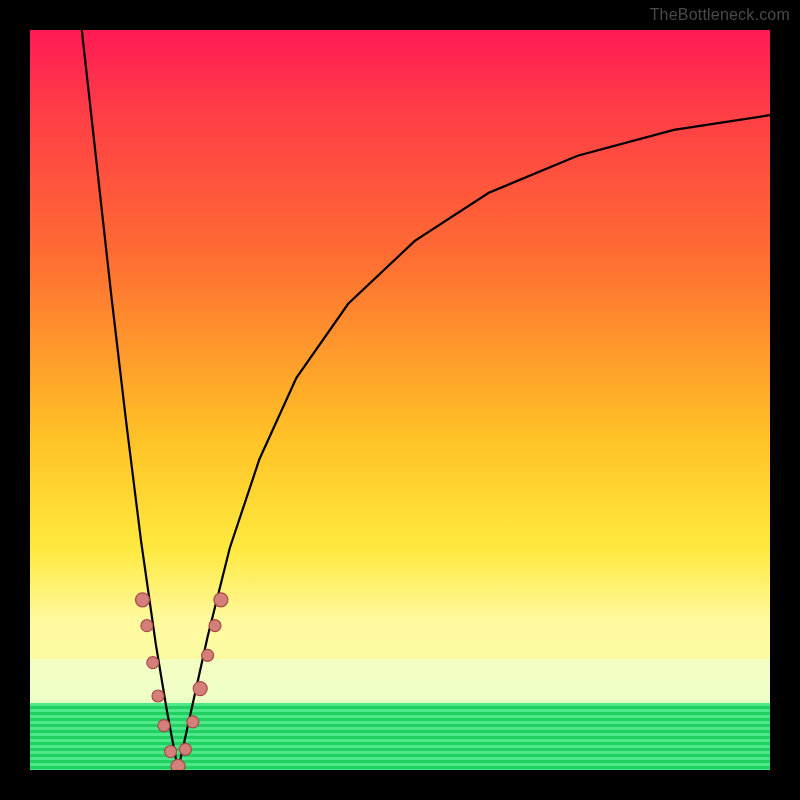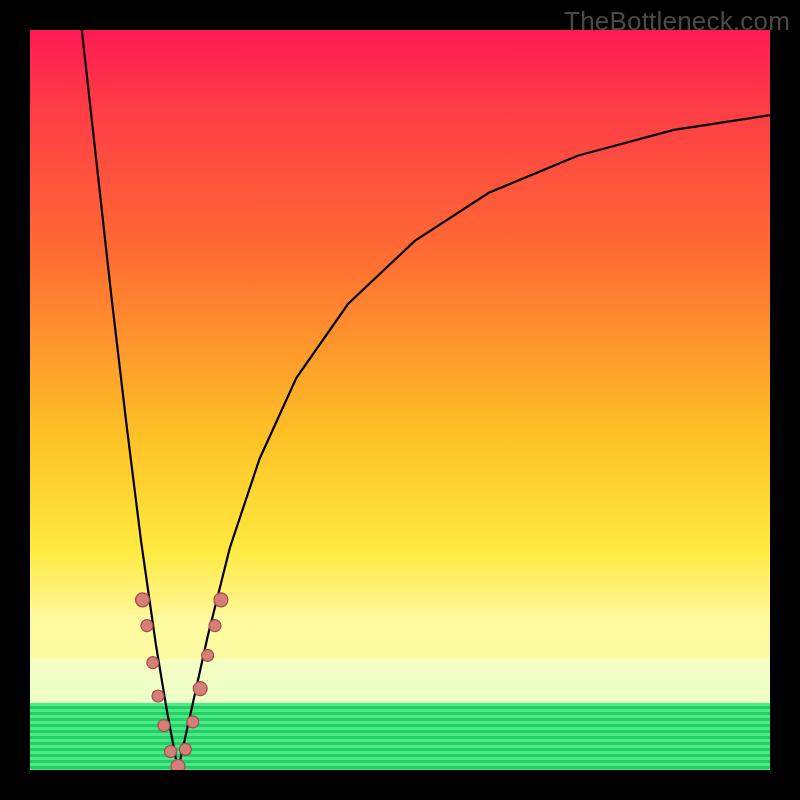--- a/index.html
+++ b/index.html
@@ -73,21 +73,21 @@
   }
   svg.curve {
     position: absolute;
     inset: 0;
   }
   .watermark {
     position: absolute;
     top: 6px;
     right: 10px;
     color: #4a4a4a;
-    font-size: 26px;
+    font-size: 16px;
     letter-spacing: 0.2px;
     user-select: none;
   }
   .marker {
     fill: #d47f7a;
     stroke: #a84b46;
     stroke-width: 1.2;
   }
 </style>
 </head>

